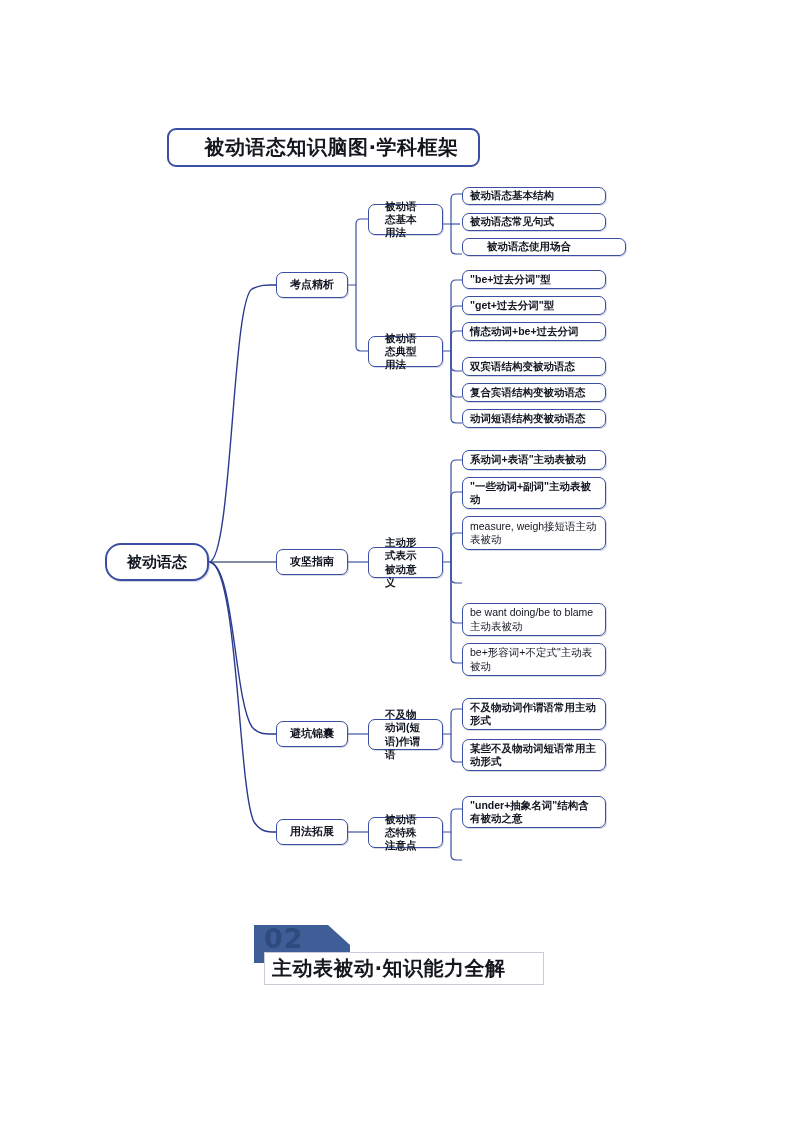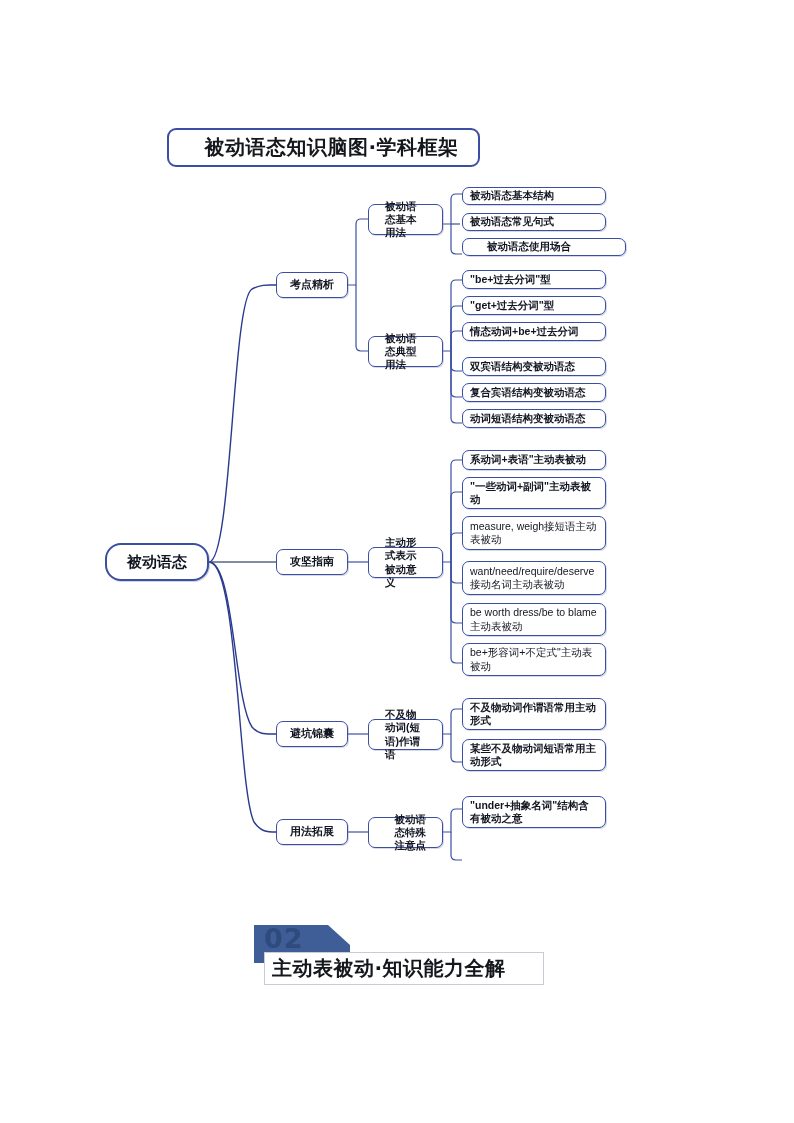--- a/index.html
+++ b/index.html
@@ -168,21 +168,21 @@
   </div>
   <div class="node l2" style="left:368px;top:336px;width:75px;height:31px;">
     <span>被动语态典型用法</span>
   </div>
   <div class="node l2" style="left:368px;top:547px;width:75px;height:31px;">
     <span>主动形式表示被动意义</span>
   </div>
   <div class="node l2" style="left:368px;top:719px;width:75px;height:31px;">
     <span>不及物动词(短语)作谓语</span>
   </div>
-  <div class="node l2" style="left:368px;top:817px;width:75px;height:31px;text-align:right;">
+  <div class="node l2" style="left:368px;top:817px;width:75px;height:31px;">
     <span>被动语态特殊注意点</span>
   </div>
 
   <div class="node leaf" style="left:462px;top:187px;width:144px;height:18px;">
     <span>被动语态基本结构</span>
   </div>
   <div class="node leaf" style="left:462px;top:213px;width:144px;height:18px;">
     <span>被动语态常见句式</span>
   </div>
   <div class="node leaf" style="left:462px;top:238px;width:164px;height:18px;padding-left:24px;">
@@ -210,25 +210,22 @@
 
   <div class="node leaf" style="left:462px;top:450px;width:144px;height:20px;">
     <span>系动词+表语"主动表被动</span>
   </div>
   <div class="node leaf" style="left:462px;top:477px;width:144px;height:32px;">
     <span>"一些动词+副词"主动表被动</span>
   </div>
   <div class="node leaf thin" style="left:462px;top:516px;width:144px;height:34px;">
     <span>measure, weigh接短语主动表被动</span>
   </div>
-  <div class="node leaf thin" style="left:462px;top:561px;width:144px;height:34px;">
-    <span>want/need/require/deserve接动名词主动表被动</span>
-  </div>
   <div class="node leaf thin" style="left:462px;top:603px;width:144px;height:33px;">
-    <span>be worth dress/be to blame主动表被动</span>
+    <span>be want doing/be to blame主动表被动</span>
   </div>
   <div class="node leaf thin" style="left:462px;top:643px;width:144px;height:33px;">
     <span>be+形容词+不定式"主动表被动</span>
   </div>
 
   <div class="node leaf" style="left:462px;top:698px;width:144px;height:32px;">
     <span>不及物动词作谓语常用主动形式</span>
   </div>
   <div class="node leaf" style="left:462px;top:739px;width:144px;height:32px;">
     <span>某些不及物动词短语常用主动形式</span>

